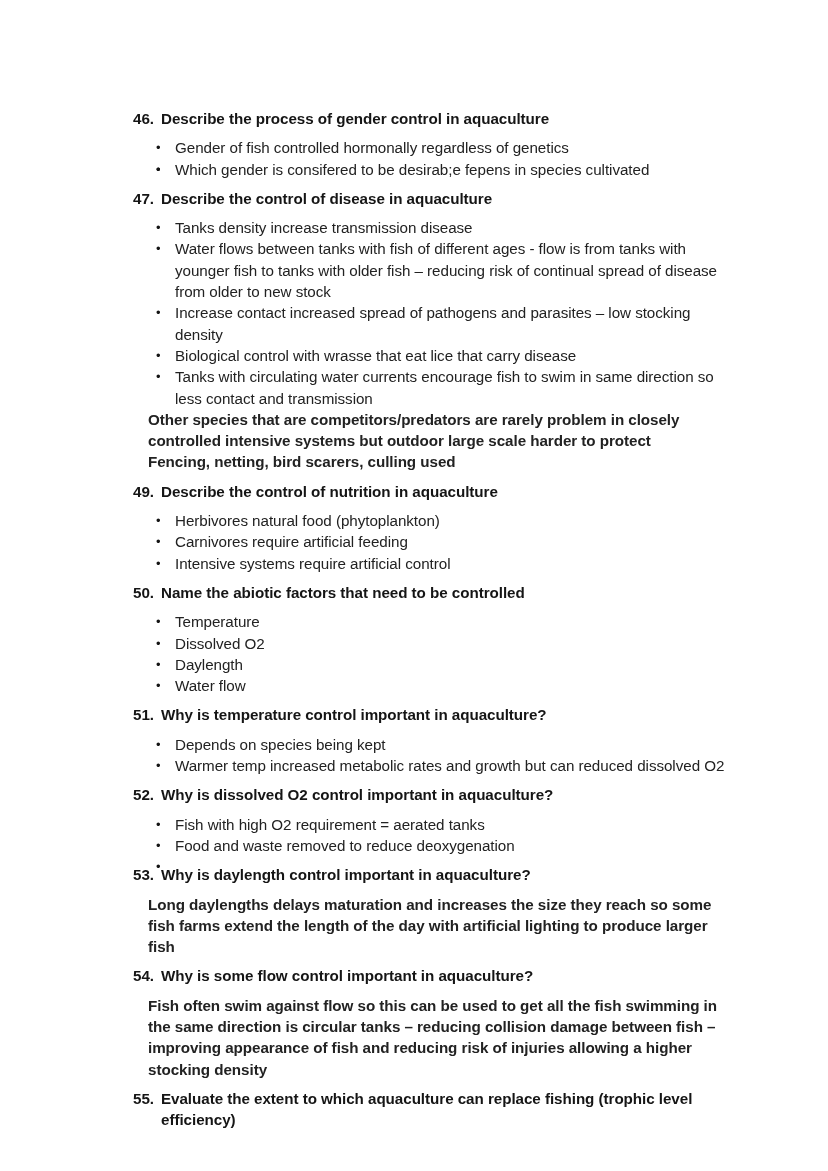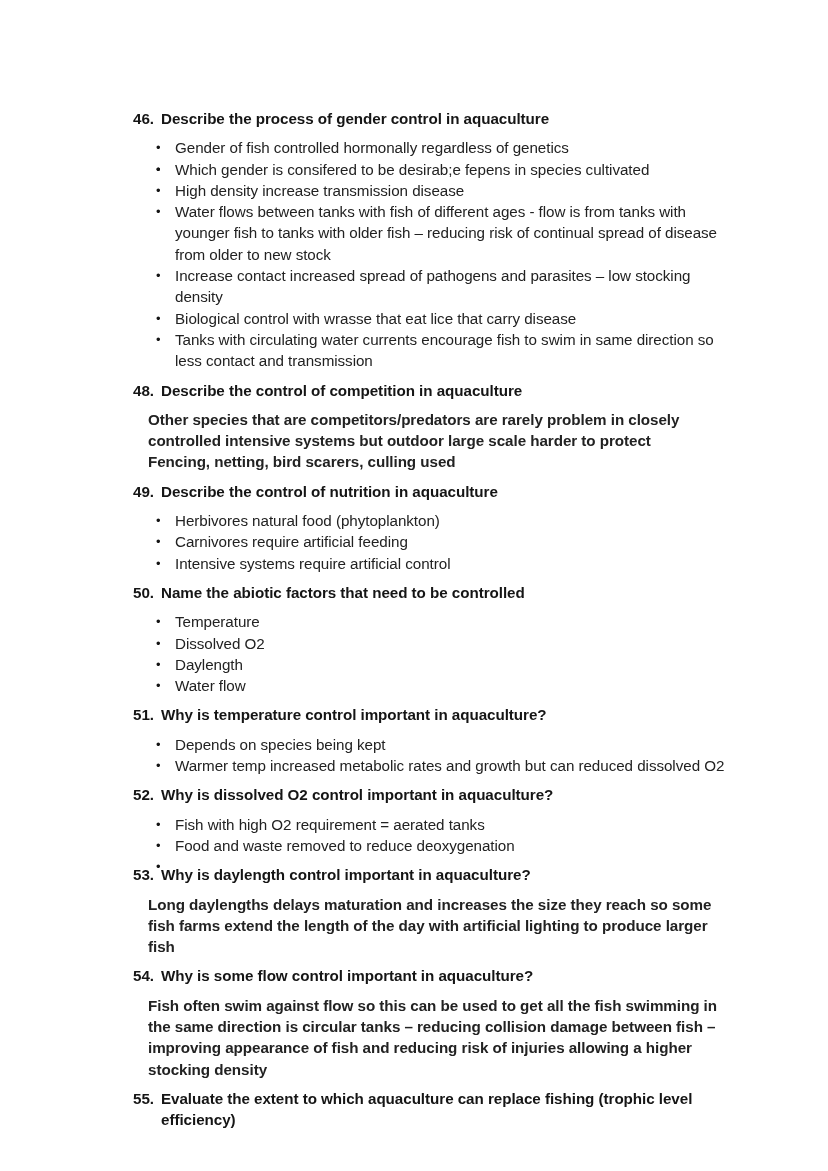--- a/index.html
+++ b/index.html
@@ -94,31 +94,31 @@
   <div class="doc-body" id="doc-body">
       <div class="qitem">
         <span class="qnum">46.</span>
         <span class="qtext">Describe the process of gender control in aquaculture</span>
       </div>
       <ul class="bullets">
         <li><span class="dot">•</span><span>Gender of fish controlled hormonally regardless of genetics</span></li>
         <li><span class="dot">•</span></li>
         <li><span class="dot">•</span><span>Which gender is consifered to be desirab;e fepens in species cultivated</span></li>
       </ul>
+      <div class="qitem">
+        <span class="qnum">47.</span>
+        <span class="qtext">Describe the control of disease in aquaculture</span>
+      </div>
       <ul class="bullets">
-        <li><span class="dot">•</span><span>High density increase transmission disease</span></li>
+        <li><span class="dot">•</span><span>Tanks density increase transmission disease</span></li>
         <li><span class="dot">•</span><span>Water flows between tanks with fish of different ages - flow is from tanks with younger fish to tanks with older fish – reducing risk of continual spread of disease from older to new stock</span></li>
         <li><span class="dot">•</span><span>Increase contact increased spread of pathogens and parasites – low stocking density</span></li>
         <li><span class="dot">•</span><span>Biological control with wrasse that eat lice that carry disease</span></li>
         <li><span class="dot">•</span><span>Tanks with circulating water currents encourage fish to swim in same direction so less contact and transmission</span></li>
       </ul>
-      <div class="qitem">
-        <span class="qnum">48.</span>
-        <span class="qtext">Describe the control of competition in aquaculture</span>
-      </div>
       <p class="para">Other species that are competitors/predators are rarely problem in closely controlled intensive systems but outdoor large scale harder to protect</p>
       <p class="para">Fencing, netting, bird scarers, culling used</p>
       <div class="qitem">
         <span class="qnum">49.</span>
         <span class="qtext">Describe the control of nutrition in aquaculture</span>
       </div>
       <ul class="bullets">
         <li><span class="dot">•</span><span>Herbivores natural food (phytoplankton)</span></li>
         <li><span class="dot">•</span><span>Carnivores require artificial feeding</span></li>
         <li><span class="dot">•</span><span>Intensive systems require artificial control</span></li>

